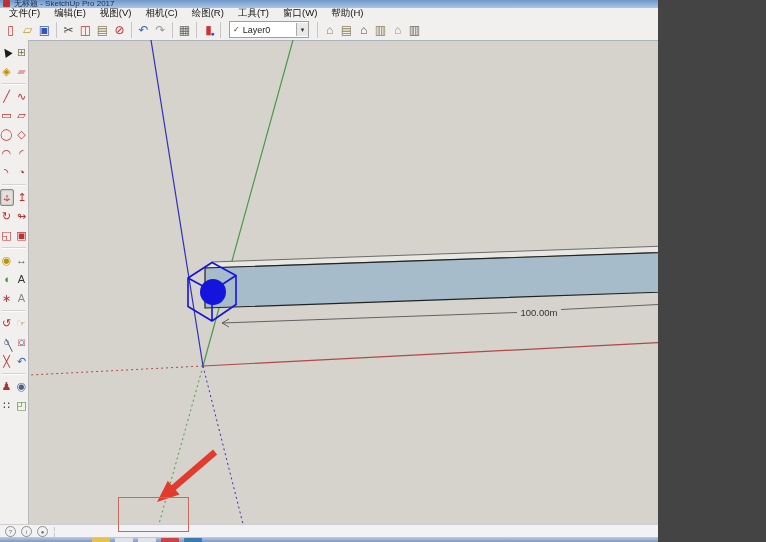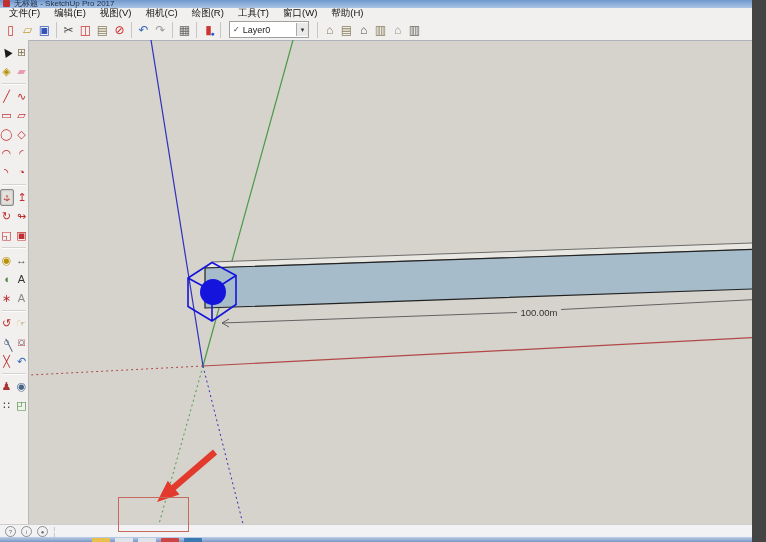--- a/index.html
+++ b/index.html
@@ -1,16 +1,16 @@
 <!DOCTYPE html>
 <html><head>
 <meta charset="utf-8">
 <style>
   html,body{margin:0;padding:0;background:#444;}
-  #app{position:relative;width:752px;height:542px;overflow:hidden;
+  #app{position:relative;width:658px;height:542px;overflow:hidden;
        font-family:"Liberation Sans","DejaVu Sans",sans-serif;background:#d5d3cb;}
   
   .titlebar{position:absolute;top:0;left:0;right:0;height:8px;
     background:linear-gradient(#6f98cc,#a9c5e6);display:flex;align-items:flex-start;
     gap:4px;padding-left:3px;font-size:8px;line-height:8px;color:#1d2c44;overflow:hidden;}
   .appicon{width:7px;height:7px;background:#c03030;border-radius:1px;flex:none;margin-top:0;}
   
   .menubar{position:absolute;top:8px;left:0;right:0;height:11px;background:#f1f0ee;
     display:flex;align-items:center;font-size:9.5px;color:#111;padding-left:2px;
     border-bottom:4px solid #4d7c0f;}

